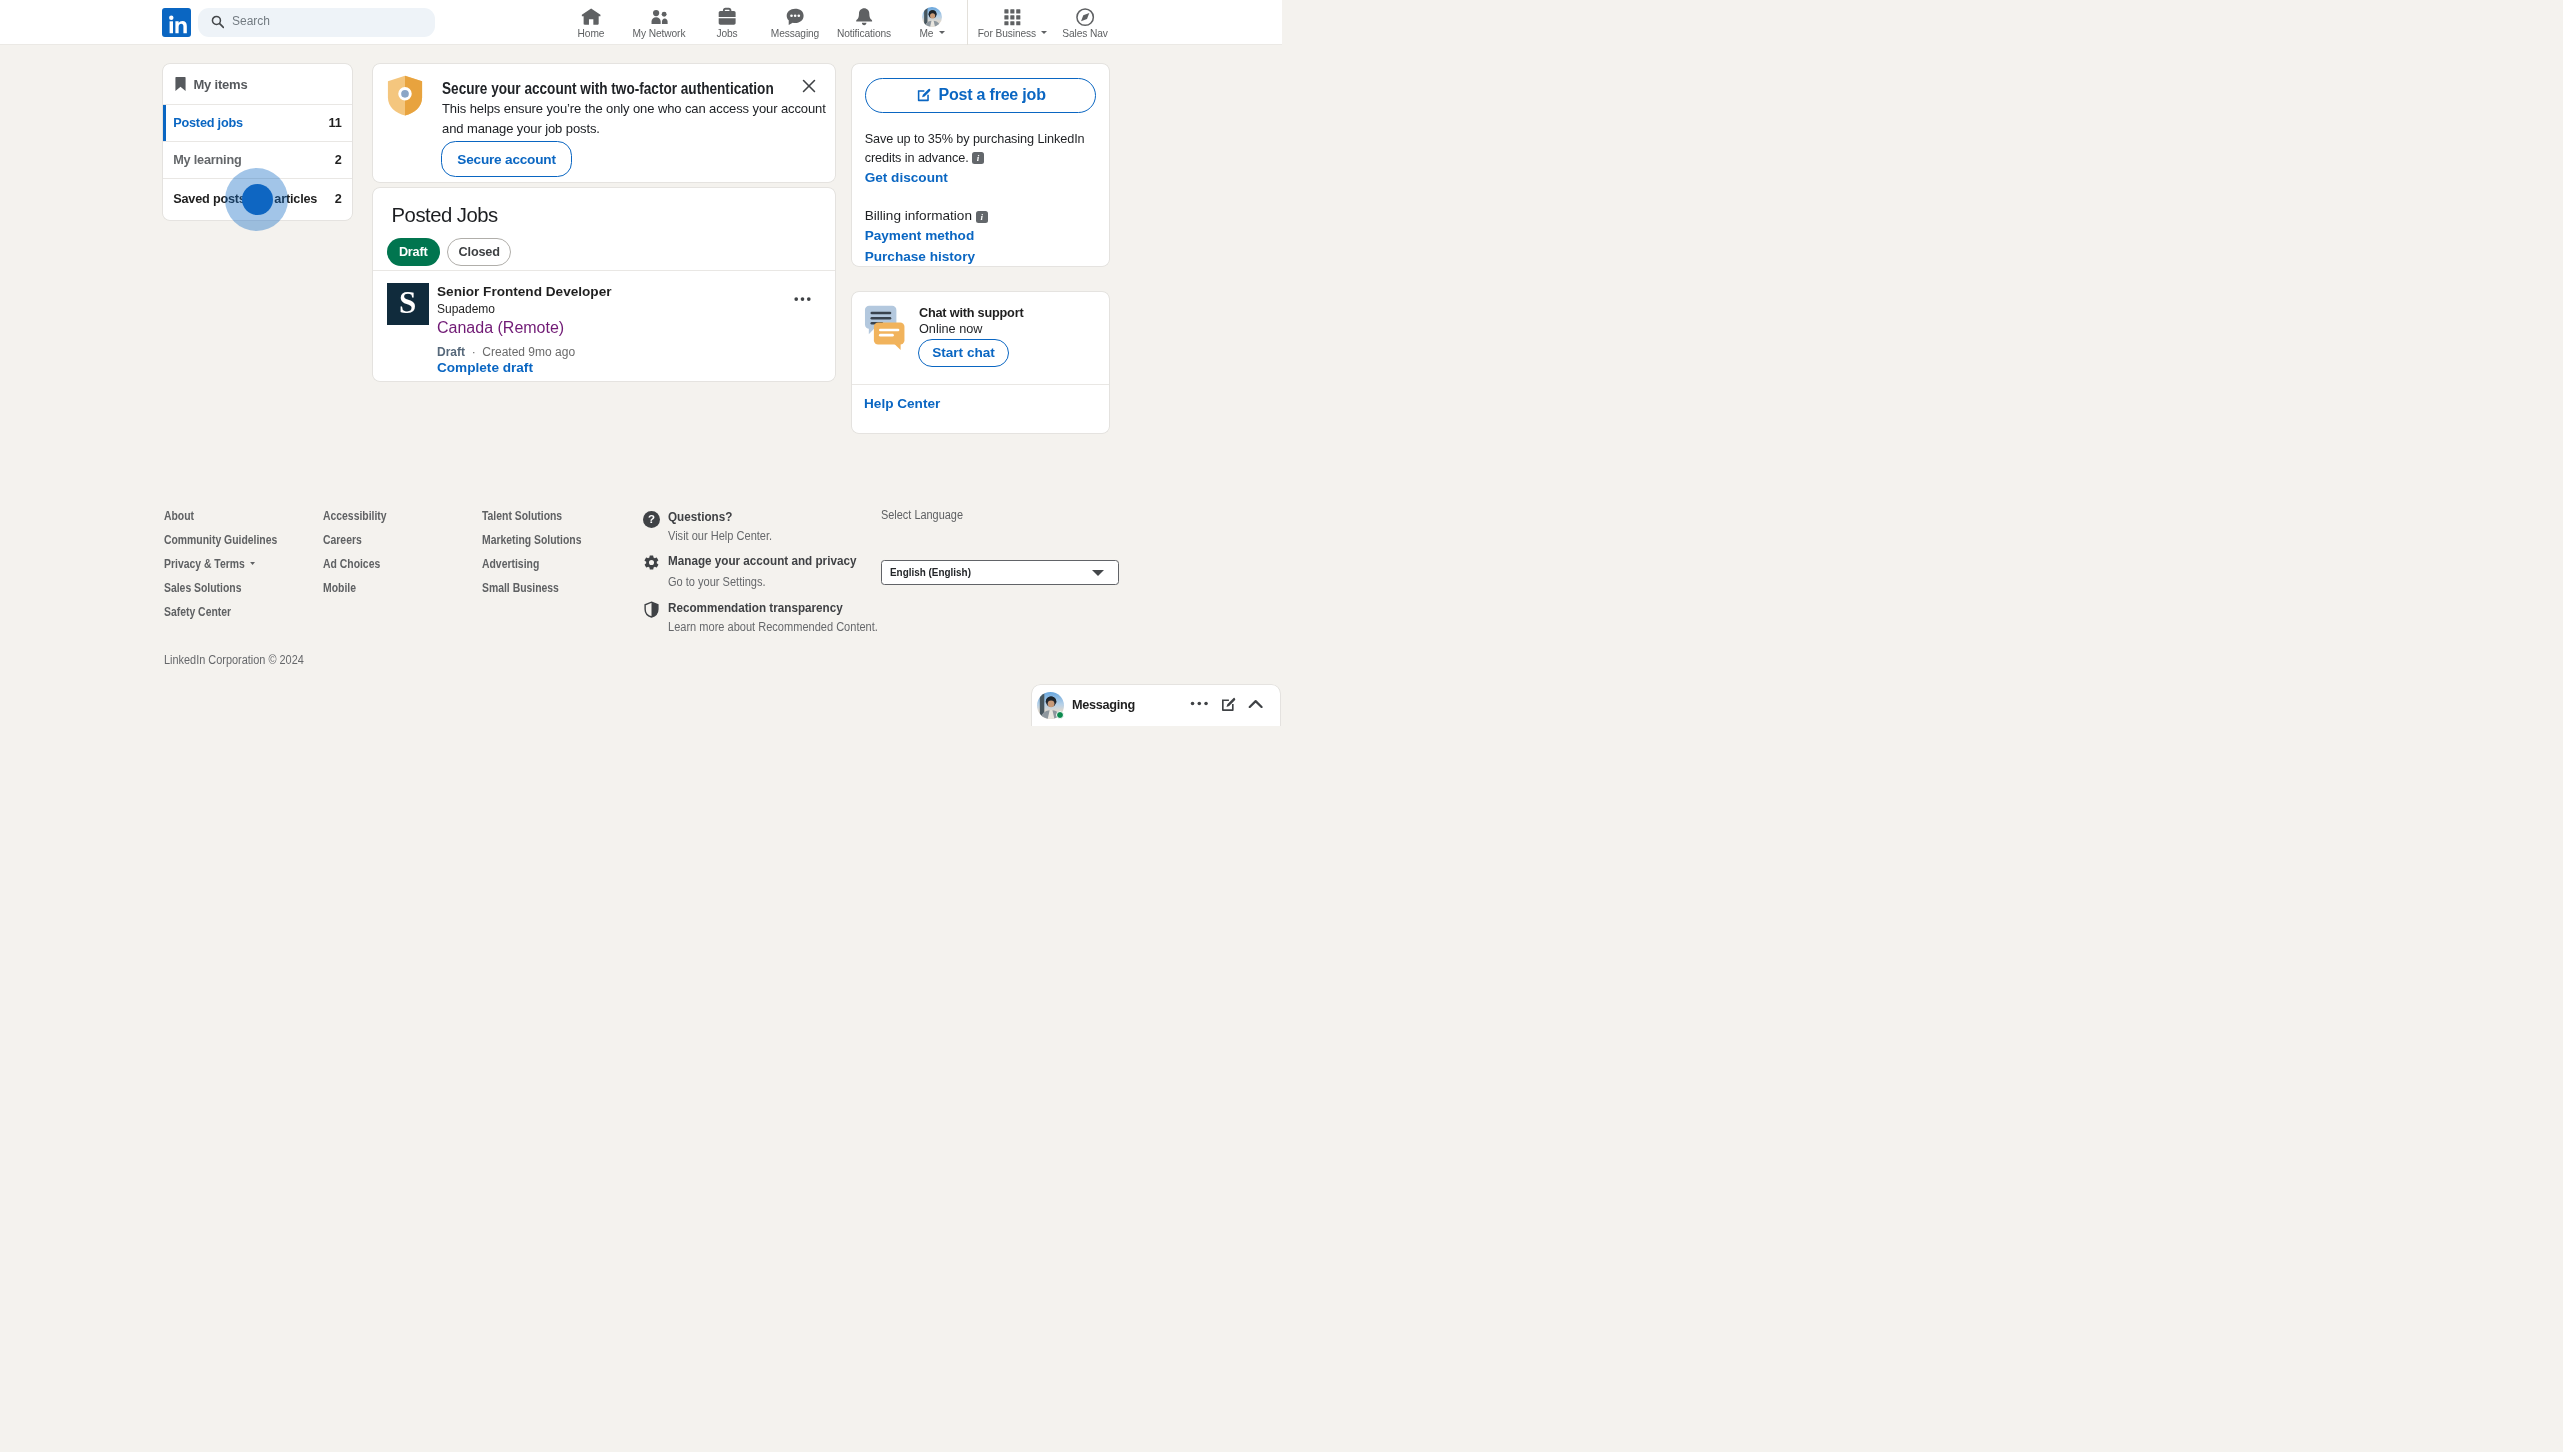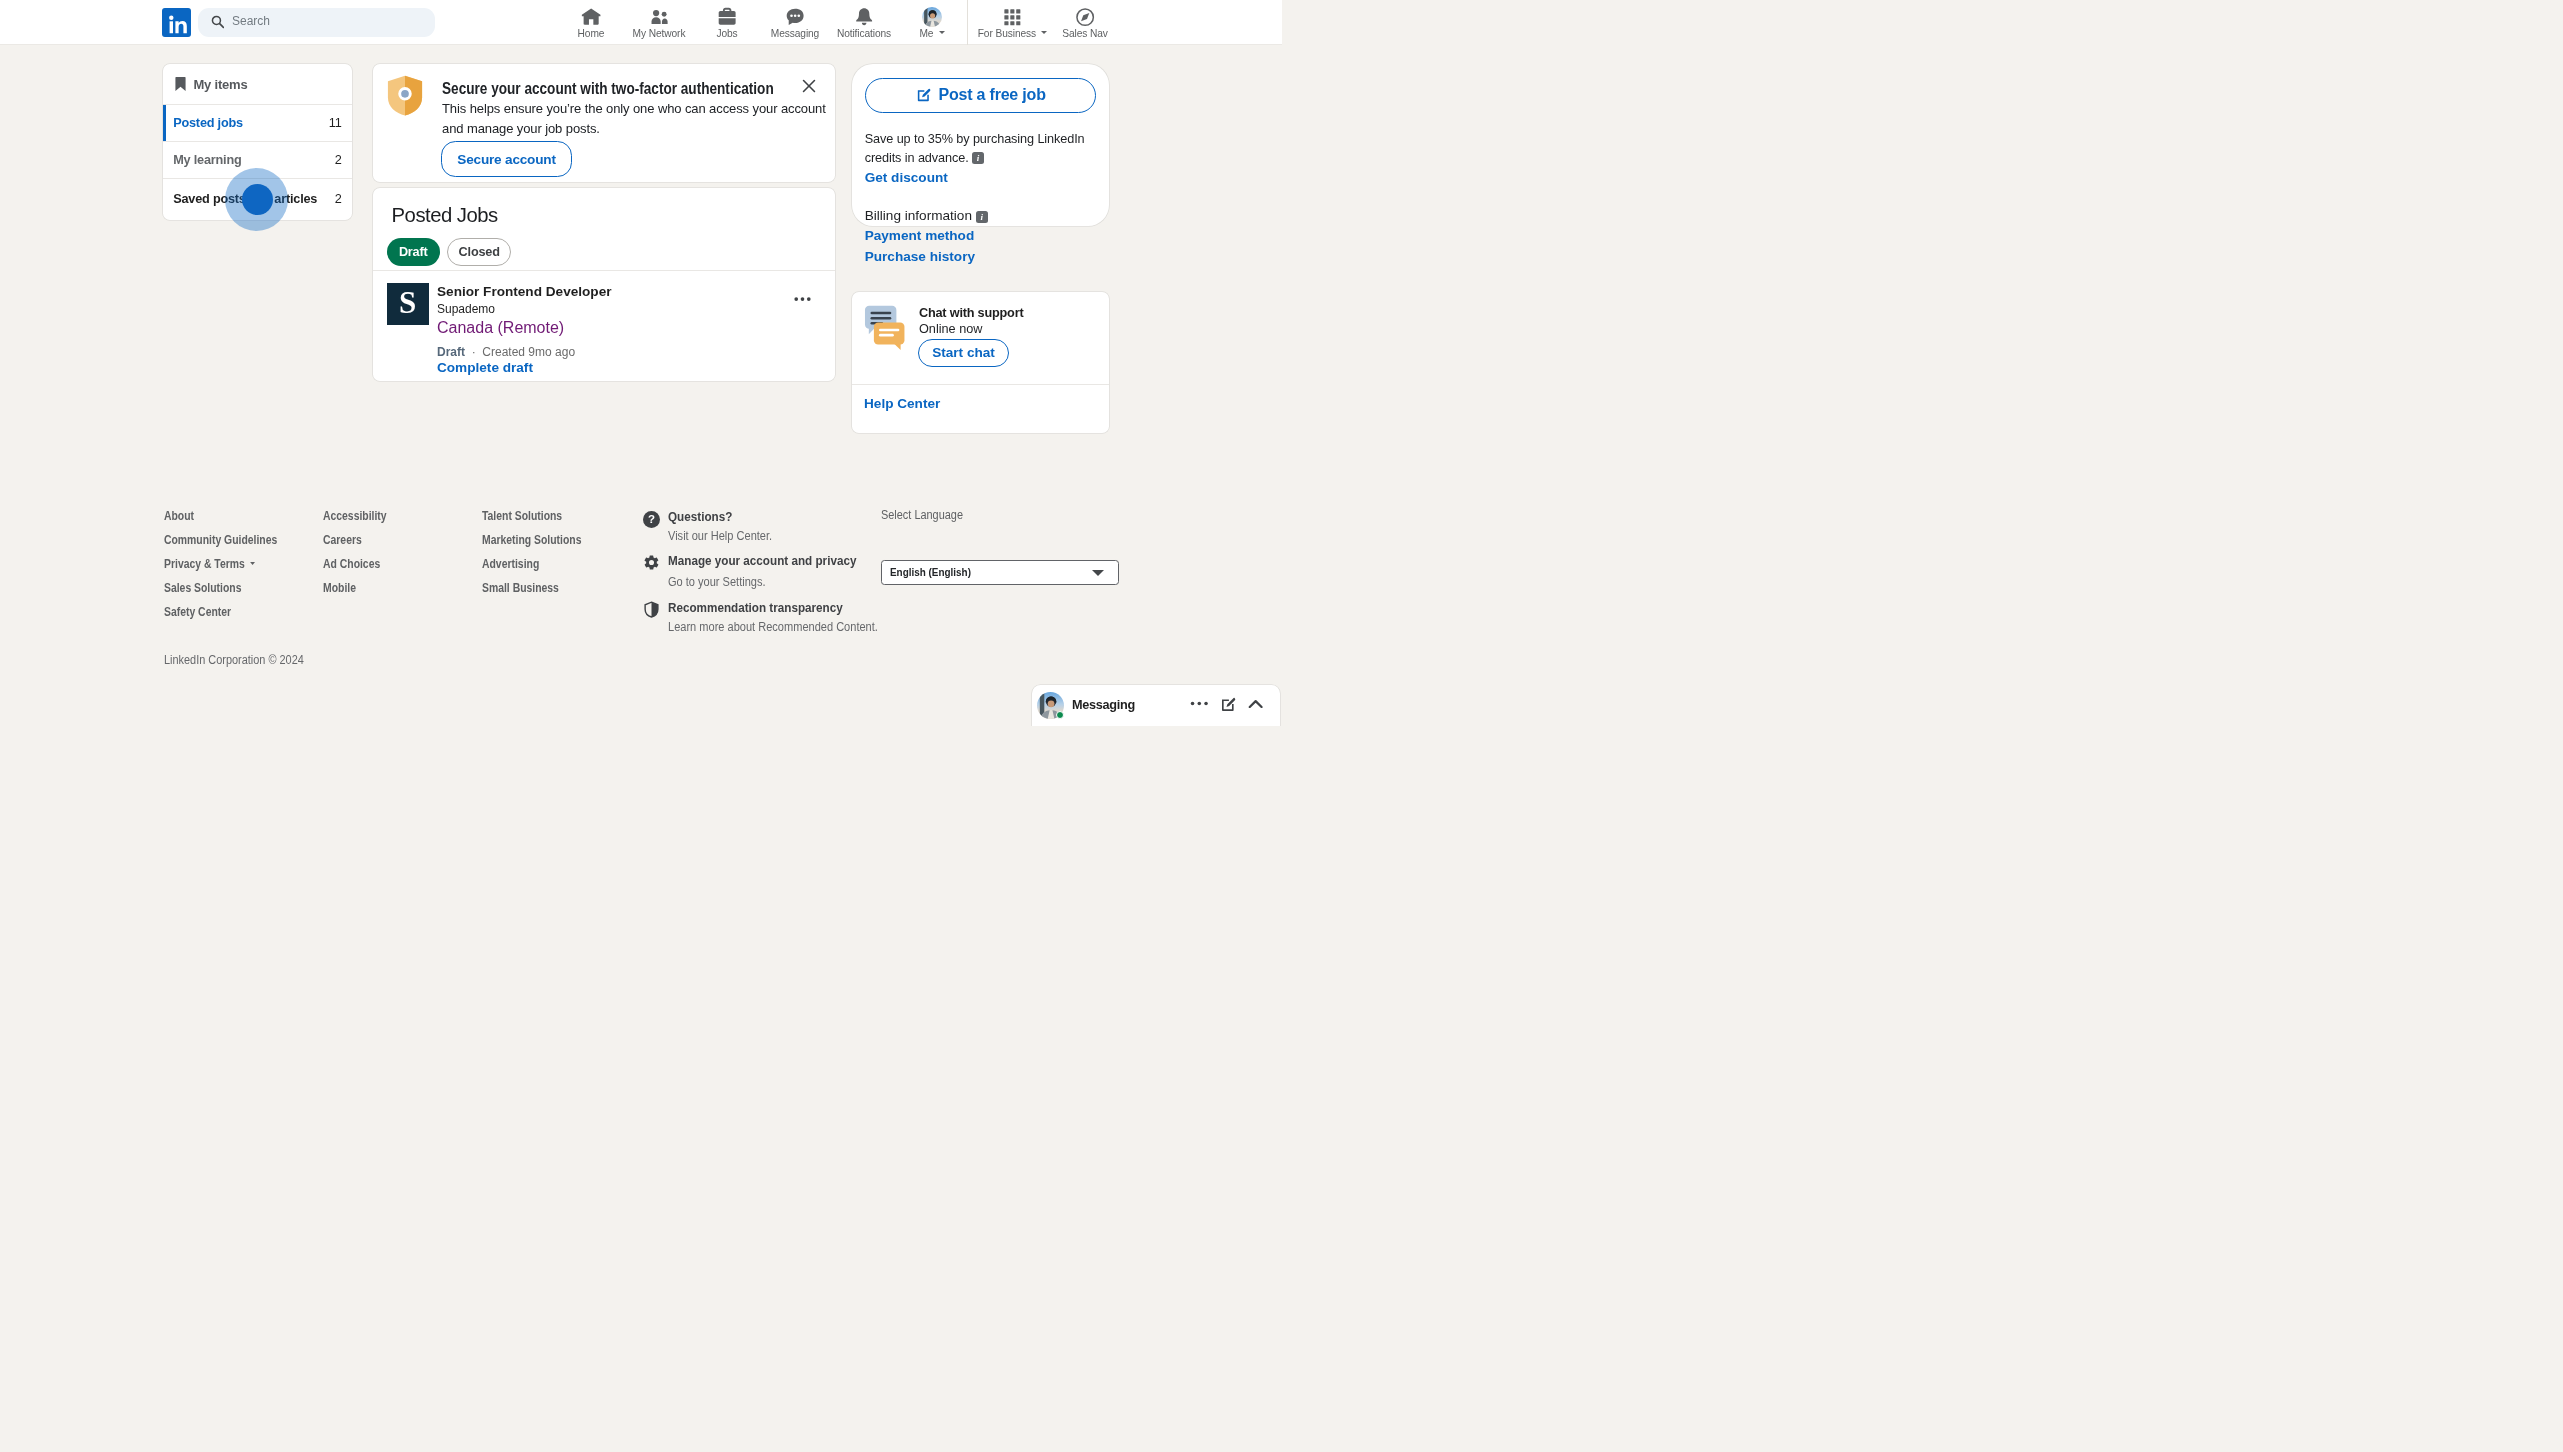--- a/index.html
+++ b/index.html
@@ -15,21 +15,21 @@
 .nitem .lbl { font-size:10.2px; line-height:12.7px; margin-top:0.8px; white-space:nowrap; letter-spacing:-0.1px; }
 .caret { display:inline-block; width:0; height:0; border-left:3.4px solid transparent; border-right:3.4px solid transparent; border-top:3.8px solid #5f6163; vertical-align:middle; margin-left:2.5px; position:relative; top:-1.3px; }
 .navdiv { position:absolute; left:967px; top:0; width:0.8px; height:45px; background:#e3e0da; }
 .avatar24 { width:20.3px; height:20.3px; border-radius:50%; overflow:hidden; display:inline-block; }
 .card { position:absolute; background:#fff; border-radius:6.8px; box-shadow:0 0 0 0.8px rgba(0,0,0,0.082); }
 
 #myitems { left:163px; top:64px; width:189px; height:156px; }
 .mi-head { height:41px; display:flex; align-items:center; padding:0 10.2px; gap:7.6px; color:#56595d; font-size:13px; font-weight:700; letter-spacing:-0.2px; border-bottom:0.8px solid #e9e7e4; }
 .mi-row { position:relative; height:37px; display:flex; align-items:center; padding:0 10.2px; border-bottom:0.8px solid #e9e7e4; font-size:12.7px; font-weight:700; letter-spacing:-0.2px; }
 .mi-row:last-child { border-bottom:none; height:40px; }
-.mi-row .cnt { margin-left:auto; font-weight:400; color:#1f1f1f; letter-spacing:0; }
+.mi-row .cnt { margin-left:auto; font-weight:700; color:#1f1f1f; letter-spacing:0; }
 .mi-bar { position:absolute; left:0; top:0; width:3px; height:100%; background:#0a66c2; }
 .cursor-o { position:absolute; left:225px; top:168px; width:63px; height:63px; border-radius:50%; background:rgba(10,102,194,0.38); z-index:30; }
 .cursor-i { position:absolute; left:242px; top:184px; width:31px; height:31px; border-radius:50%; background:#0e66c2; z-index:31; }
 
 #banner { left:373px; top:64px; width:462px; height:118px; }
 .bn-shield { position:absolute; left:14.4px; top:11.4px; }
 .bn-title { position:absolute; left:69px; top:14.7px; font-size:17px; font-weight:700; color:#202327; white-space:nowrap; transform:scaleX(0.8); transform-origin:left top; }
 .bn-text { position:absolute; left:69px; top:35px; font-size:13px; line-height:20.3px; color:#202327; letter-spacing:-0.1px; }
 .bn-x { position:absolute; left:428px; top:14px; width:16px; height:16px; }
 .btn { display:inline-flex; align-items:center; justify-content:center; border:1.3px solid #0a66c2; border-radius:14.4px; color:#0a66c2; font-weight:600; background:#fff; }
@@ -42,21 +42,21 @@
 .pj-div { position:absolute; left:0; top:82px; width:100%; height:0.8px; background:#e9e7e4; }
 .job-logo { position:absolute; left:13.6px; top:95px; width:42px; height:42px; background:#102b3c; color:#fff; font-family:"Liberation Serif",serif; font-weight:700; font-size:31px; text-align:center; line-height:40px; }
 .job-t1 { position:absolute; left:64px; top:96px; font-size:13.6px; font-weight:700; color:#1f1f1f; }
 .job-t2 { position:absolute; left:64px; top:114px; font-size:12px; color:#1f1f1f; }
 .job-t3 { position:absolute; left:64px; top:131px; font-size:16px; color:#701a75; }
 .job-t4 { position:absolute; left:64px; top:157px; font-size:12px; color:#6b6b6b; }
 .job-t4 b { color:#56687a; font-weight:700; }
 .job-t5 { position:absolute; left:64px; top:172px; font-size:13.6px; font-weight:700; color:#0a66c2; }
 .job-dots { position:absolute; left:421px; top:109px; }
 
-#freejob { left:852px; top:64px; width:257px; height:162px;border-radius:21px; }
+#freejob { left:852px; top:64px; width:257px; height:202px; }
 .fj-btn { position:absolute; left:12.7px; top:13.6px; width:231px; height:35px; border-radius:18px; border:1.3px solid #0a66c2; display:flex; align-items:center; justify-content:center; gap:6.8px; color:#0a66c2; font-size:16px; font-weight:700; letter-spacing:-0.2px; }
 .fj-text { position:absolute; left:12.7px; top:66px; font-size:12.7px; line-height:18.6px; color:#1f2124; letter-spacing:-0.1px; }
 .ii { display:inline-block; width:12px; height:12px; background:#63676b; border-radius:2.5px; color:#fff; font-size:9px; font-weight:700; text-align:center; line-height:12px; font-family:"Liberation Serif",serif; font-style:italic; vertical-align:0.4px; }
 .fj-get { position:absolute; left:12.7px; top:106px; font-size:13.6px; font-weight:700; color:#0a66c2; }
 .fj-bill { position:absolute; left:12.7px; top:144px; font-size:13.6px; color:#1f2124; }
 .fj-pay { position:absolute; left:12.7px; top:164px; font-size:13.6px; font-weight:700; color:#0a66c2; }
 .fj-pur { position:absolute; left:12.7px; top:185px; font-size:13.6px; font-weight:700; color:#0a66c2; }
 #chat { left:852px; top:292px; width:257px; height:141px; }
 .ch-ico { position:absolute; left:12px; top:12.7px; }
 .ch-t1 { position:absolute; left:67px; top:14px; font-size:12.7px; font-weight:700; color:#1f1f1f; letter-spacing:-0.2px; }

